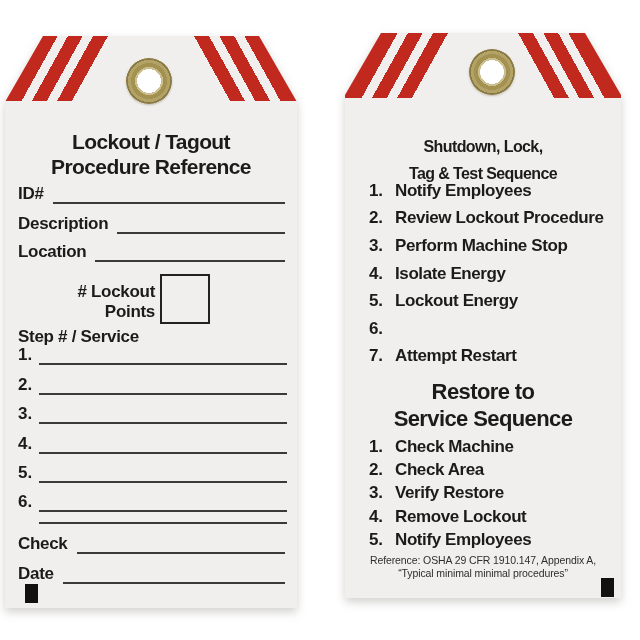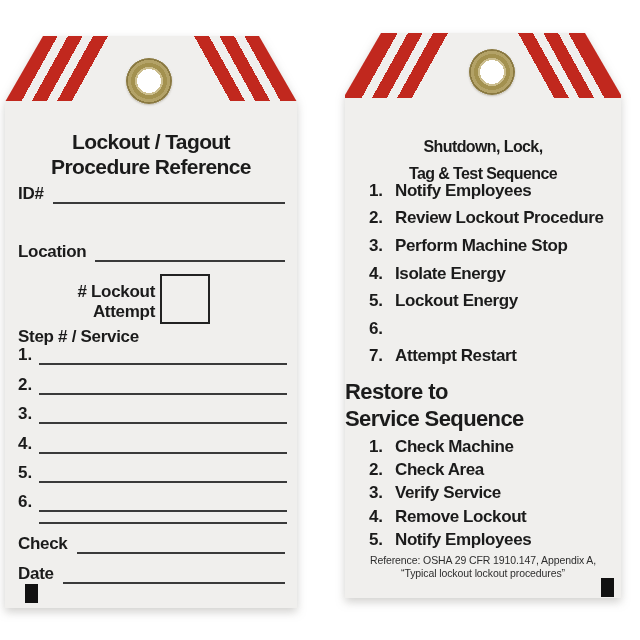--- a/index.html
+++ b/index.html
@@ -65,21 +65,21 @@
 
   
   .list { position:absolute; left:24px; right:8px; }
   #shutdown-list { top:144px; }
   #restore-list  { top:402px; }
   .li { display:flex; align-items:center; }
   #shutdown-list .li { height:27.6px; }
   #restore-list  .li { height:23.4px; }
   .li .num { font-weight:bold; font-size:17px; width:26px; letter-spacing:-0.3px; }
   .li .txt { font-weight:bold; font-size:17px; letter-spacing:-0.4px; white-space:nowrap; }
-  .subtitle { position:absolute; left:0; right:0; top:345px; text-align:left;
+  .subtitle { position:absolute; left:0; right:0; top:345px; text-align:center;
     font-weight:bold; font-size:22px; line-height:27px; letter-spacing:-0.6px; }
   .reference { position:absolute; left:0; right:0; top:521px; text-align:center;
     font-size:10.5px; line-height:13px; color:#2e2e2e; letter-spacing:-0.1px; }
 </style>
 </head>
 <body>
 
 <div class="stage">
 
   <div class="tag-wrap" id="left-tag-wrap">
@@ -90,28 +90,32 @@
 
       <div class="title">
         <div>Lockout / Tagout</div>
         <div>Procedure Reference</div>
       </div>
 
       <div class="frow" id="row-id">
         <span class="lbl">ID#</span>
         <span class="rule"></span>
       </div>
+      <div class="frow" id="row-desc">
+        <span class="lbl">Description</span>
+        <span class="rule"></span>
+      </div>
       <div class="frow" id="row-loc">
         <span class="lbl">Location</span>
         <span class="rule"></span>
       </div>
 
       <div class="points-label">
         <div># Lockout</div>
-        <div>Attempt</div>
+        <div>Points</div>
       </div>
       <div class="points-box"></div>
 
       <div class="step-header">Step # / Service</div>
 
       <div class="srow" id="srow-0">
         <span class="num">1.</span>
         <span class="rule"></span>
       </div>
       <div class="srow" id="srow-1">
@@ -199,34 +203,34 @@
         <div class="li">
           <span class="num">1.</span>
           <span class="txt">Check Machine</span>
         </div>
         <div class="li">
           <span class="num">2.</span>
           <span class="txt">Check Area</span>
         </div>
         <div class="li">
           <span class="num">3.</span>
-          <span class="txt">Verify Service</span>
+          <span class="txt">Verify Restore</span>
         </div>
         <div class="li">
           <span class="num">4.</span>
           <span class="txt">Remove Lockout</span>
         </div>
         <div class="li">
           <span class="num">5.</span>
           <span class="txt">Notify Employees</span>
         </div>
       </div>
 
       <div class="reference">
         <div>Reference: OSHA 29 CFR 1910.147, Appendix A,</div>
-        <div>“Typical lockout lockout procedures”</div>
+        <div>“Typical minimal minimal procedures”</div>
       </div>
 
       <div class="corner-mark"></div>
     </div>
   </div>
 
 </div>
 
 </body></html>

